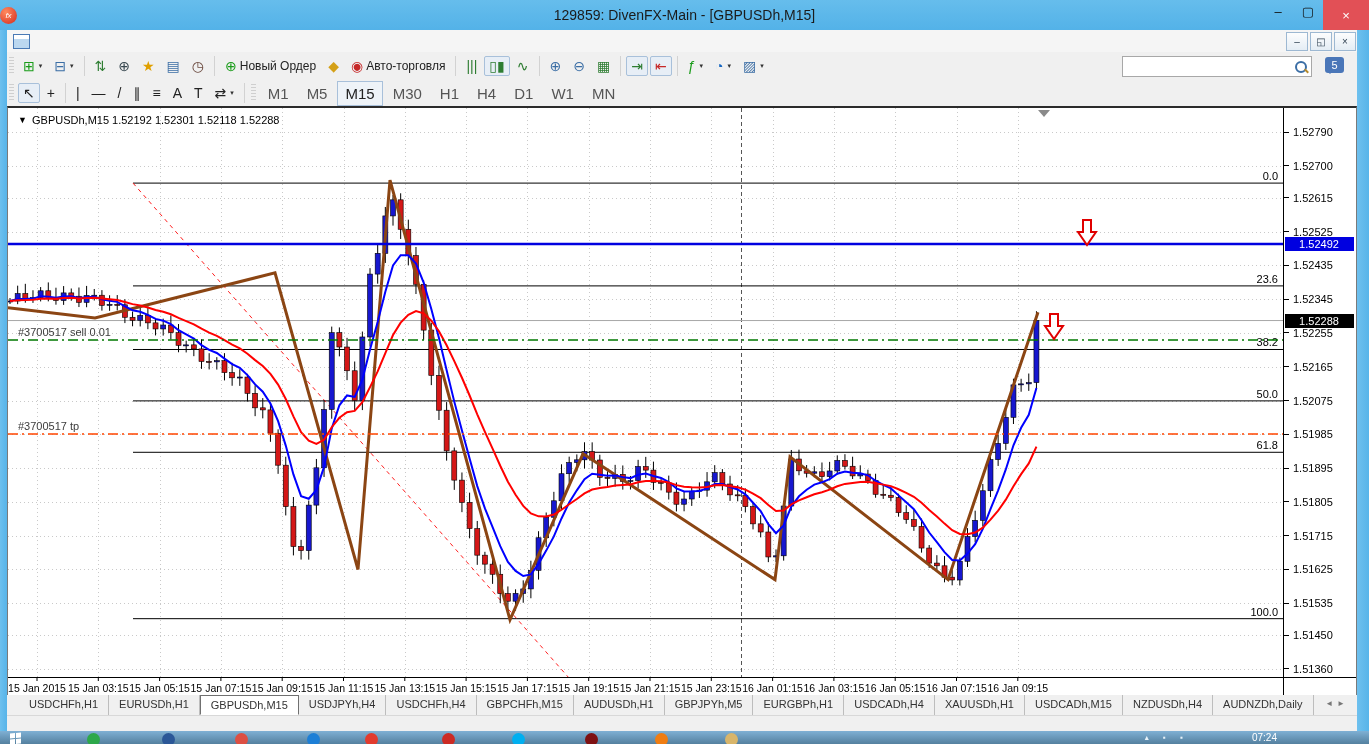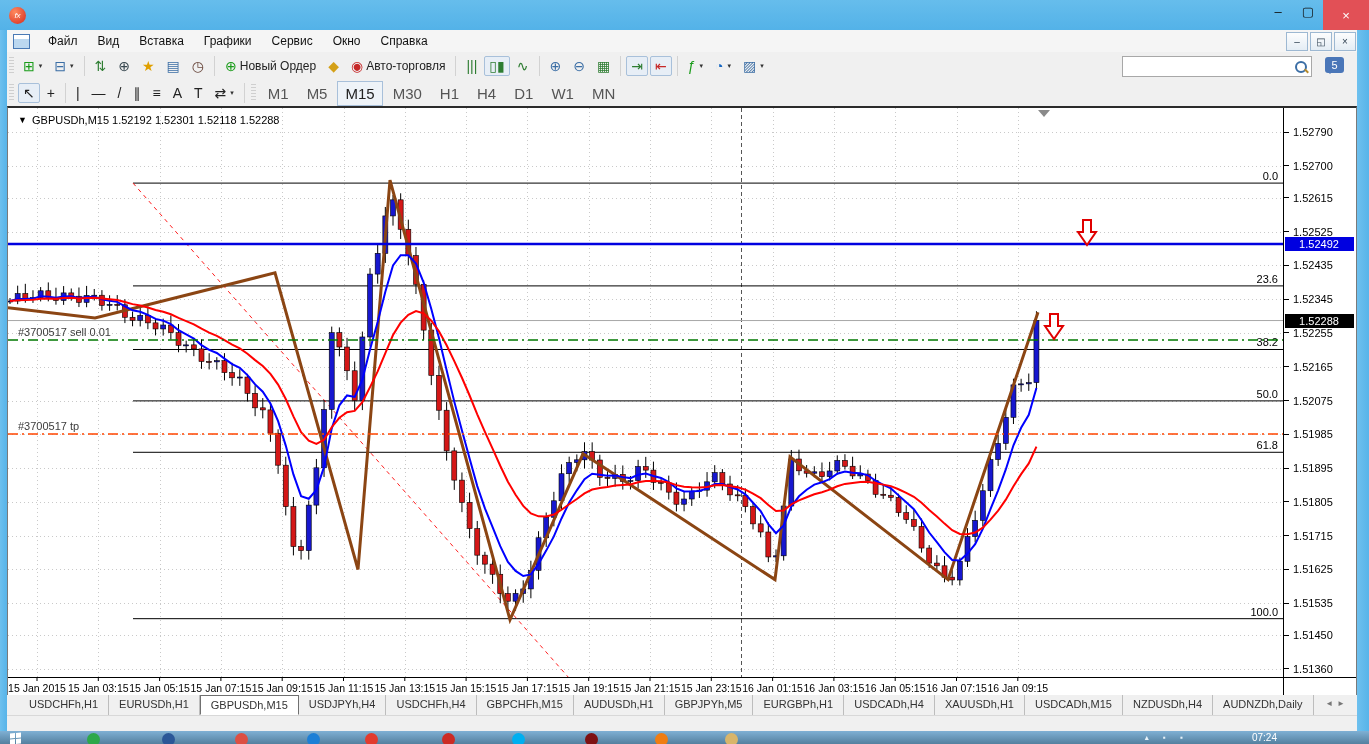--- a/index.html
+++ b/index.html
@@ -1,20 +1,20 @@
 <!DOCTYPE html>
 <html><head>
 <meta charset="utf-8">
 <style>
   html,body{margin:0;padding:0;background:#222;}
   .screen{position:relative;width:1369px;height:744px;overflow:hidden;
     font-family:"Liberation Sans",sans-serif;background:#f0f0f0;}
   
   .titlebar{position:absolute;left:0;top:0;width:1369px;height:30px;background:linear-gradient(#66bdec,#53b2e8);display:flex;align-items:center;}
-  .app-icon{width:17px;height:17px;border-radius:50%;margin-left:9px;background:radial-gradient(circle at 35% 30%,#ff8a5e,#d42a1e);color:#fff;font-size:8px;font-style:italic;display:flex;align-items:center;justify-content:center;}
+  .app-icon{width:17px;height:17px;border-radius:50%;background:radial-gradient(circle at 35% 30%,#ff8a5e,#d42a1e);color:#fff;font-size:8px;font-style:italic;display:flex;align-items:center;justify-content:center;}
   .title-text{position:absolute;left:0;right:0;text-align:center;font-size:14px;color:#1b1b1b;}
   .win-controls{position:absolute;right:0;top:0;height:30px;display:flex;}
   .win-btn{width:30px;height:22px;display:flex;align-items:center;justify-content:center;font-size:13px;color:#111;}
   .win-btn.close{width:46px;height:30px;background:#e25056;color:#fff;}
   
   .menubar{position:absolute;left:7px;top:30px;width:1355px;height:22px;background:#f5f5f5;border-bottom:1px solid #dcdcdc;display:flex;align-items:center;}
   .doc-icon{width:15px;height:13px;border:1px solid #4a7ab5;background:linear-gradient(#fff 30%,#bcd8f0 30%);margin:0 8px 0 6px;}
   .menu-item{padding:3px 10px;font-size:12px;color:#111;}
   .child-controls{position:absolute;right:6px;top:2px;display:flex;gap:2px;}
   .child-btn{width:20px;height:17px;border:1px solid #9db8d2;background:linear-gradient(#fdfdfd,#e4edf5);font-size:10px;color:#345;display:flex;align-items:center;justify-content:center;}
@@ -62,40 +62,31 @@
   .tb-clock{position:absolute;right:92px;top:1px;color:#fff;font-size:10px;}
   .tray{position:absolute;right:180px;top:2px;color:#e8f2f8;font-size:8px;letter-spacing:6px;}
 </style>
 </head>
 <body>
 
 <div class="screen">
 
   <div class="titlebar">
     <div class="app-icon">fx</div>
+    <div class="title-text">129859: DivenFX-Main - [GBPUSDh,M15]</div>
     <div class="win-controls">
 
     <span class="win-btn">–</span>
         <span class="win-btn">▢</span>
         <span class="win-btn close">×</span>
       </div>
   </div>
 
   <div class="menubar">
     <span class="doc-icon"></span>
-    <span style="display:flex;">
-
-    <span class="menu-item">Файл</span>
-        <span class="menu-item">Вид</span>
-        <span class="menu-item">Вставка</span>
-        <span class="menu-item">Графики</span>
-        <span class="menu-item">Сервис</span>
-        <span class="menu-item">Окно</span>
-        <span class="menu-item">Справка</span>
-      </span>
     <span class="child-controls">
 
     <span class="child-btn">–</span>
         <span class="child-btn">◱</span>
         <span class="child-btn">×</span>
       </span>
   </div>
 
   <div class="toolbar1">
     <span class="grip"></span>

